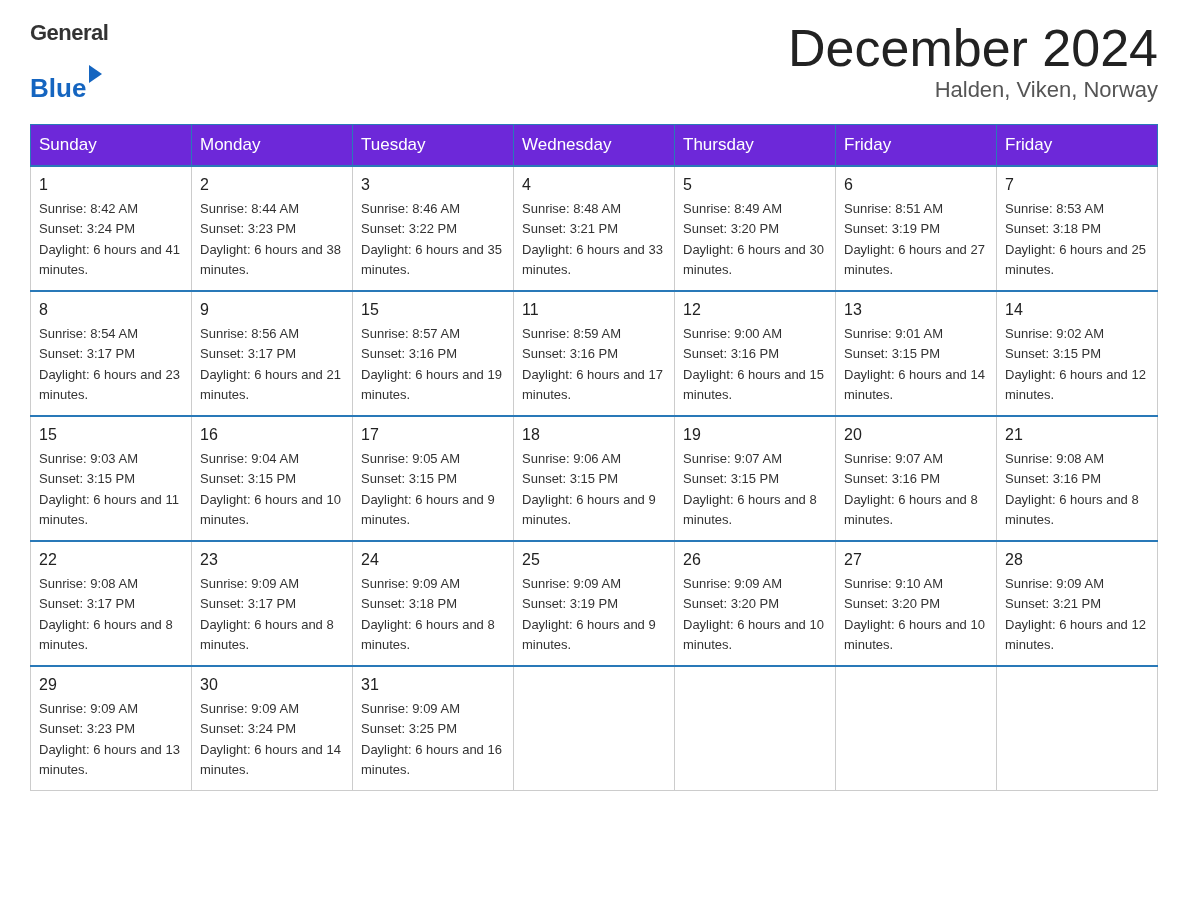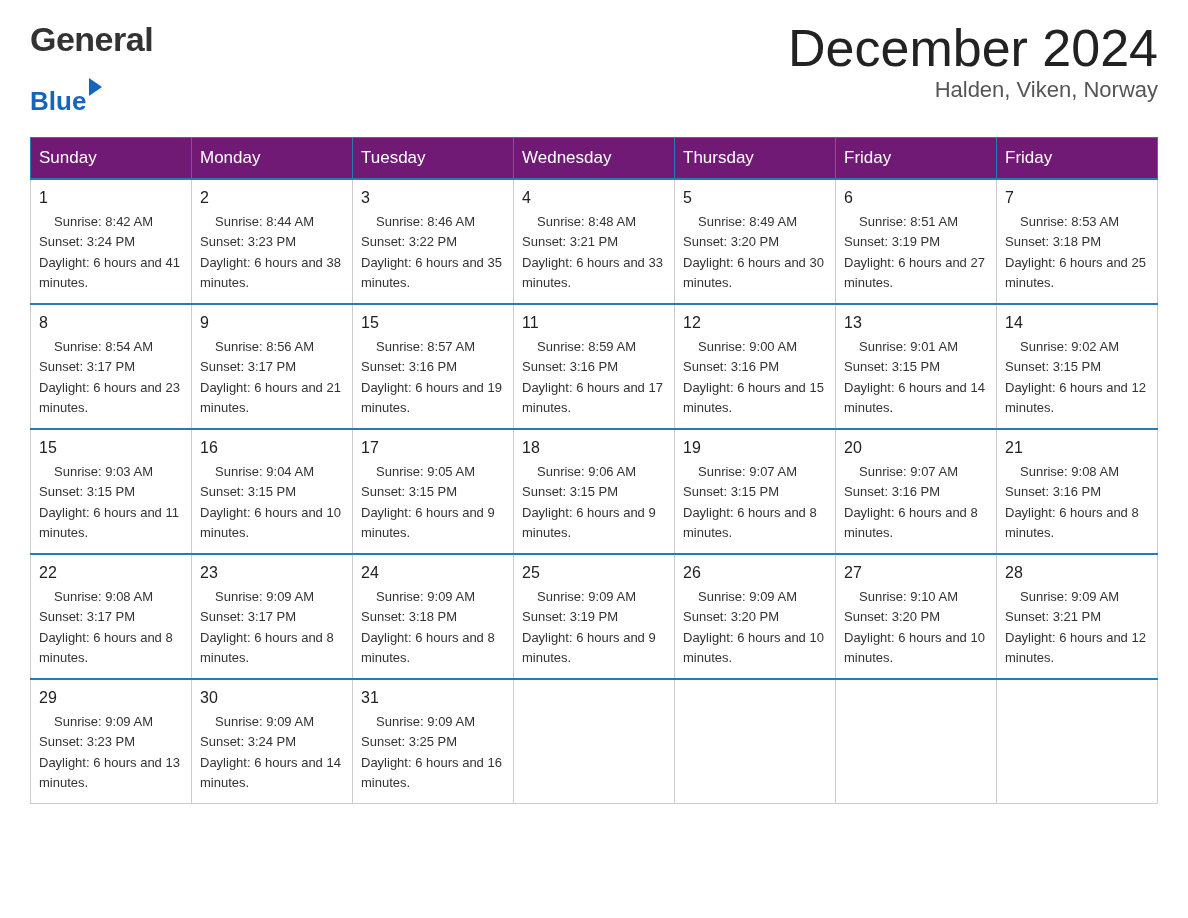--- a/index.html
+++ b/index.html
@@ -29,21 +29,21 @@
     .location {
       font-size: 22px;
       color: #555;
     }
     .calendar-table {
       width: 100%;
       border-collapse: collapse;
       table-layout: fixed;
     }
     .calendar-table th {
-      background-color: #701a75;
+      background-color: #6d28d9;
       color: #fff;
       font-size: 17px;
       font-weight: normal;
       padding: 10px 8px;
       text-align: left;
       border: 1px solid #2979b8;
     }
     .calendar-table td {
       vertical-align: top;
       padding: 6px 8px 10px 8px;
@@ -57,36 +57,35 @@
     .calendar-table td .day-num {
       font-size: 16px;
       font-weight: normal;
       display: block;
       margin-bottom: 2px;
     }
     .calendar-table td .day-info {
       font-size: 13px;
       color: #333;
       line-height: 1.5;
-      margin-left: 15px;
     }
     .calendar-table td.empty {
       border-top: 2px solid #2979b8;
       background: #fff;
     }
     .logo-container {
       display: flex;
       align-items: center;
     }
     .logo-wordmark {
       display: flex;
       flex-direction: column;
     }
     .logo-general {
-      font-size: 34px;
+      font-size: 22px;
       font-weight: bold;
       color: #333;
       letter-spacing: -0.5px;
     }
     .logo-blue-row {
       display: flex;
       align-items: center;
     }
     .logo-blue-text {
       font-size: 26px;

